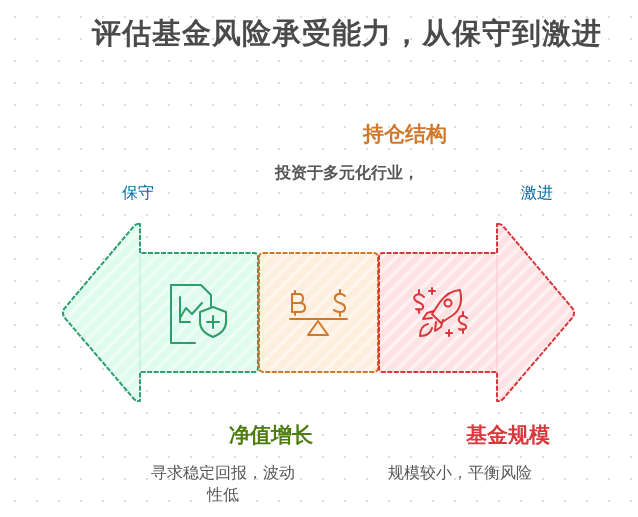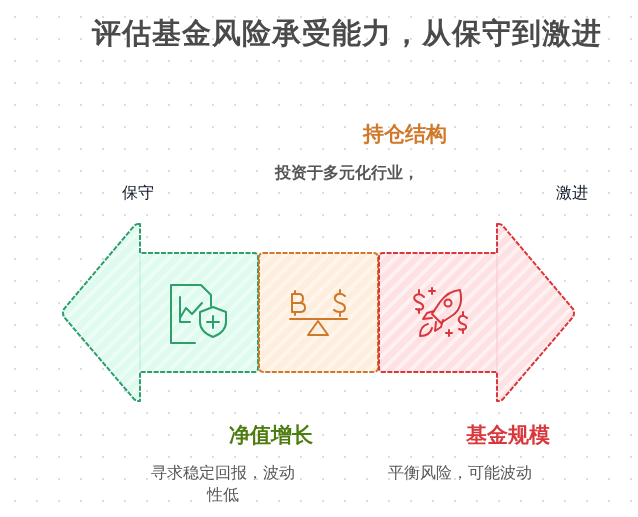--- a/index.html
+++ b/index.html
@@ -11,30 +11,30 @@
       background-position: 4px 6px;
       font-family: "DejaVu Sans", "Liberation Sans", sans-serif;
     }
     .abs { position: absolute; padding-left: 28px; }
     .title {
       left: 0; width: 638px; top: 14px; text-align: center;
       font-size: 29px; font-weight: bold; color: #4a4a4a; letter-spacing: 1px;
     }
     .label-heading { font-size: 21px; font-weight: bold; text-align: right; }
     .desc { font-size: 16px; color: #555555; text-align: center; line-height: 22px; }
-    .side-label { font-size: 16px; color: #0f172a; text-align: center; }
+    .side-label { font-size: 16px; color: #0369a1; text-align: center; }
     svg.diagram { position: absolute; left: 0; top: 0; }
   </style>
 </head>
 <body>
 
 <div class="abs title">评估基金风险承受能力，从保守到激进</div>
 
 <div class="abs side-label" style="left:70px; top:183px; width:80px;">保守</div>
-<div class="abs side-label" style="left:504px; top:183px; width:80px;">激进</div>
+<div class="abs side-label" style="left:469px; top:183px; width:80px;">激进</div>
 
 <div class="abs label-heading" style="left:219px; top:120px; width:200px; color:#d0782a;">持仓结构</div>
 <div class="abs desc" style="left:199px; top:162px; width:240px;font-weight:bold;">
   <div>投资于多元化行业，</div>
 </div>
 
 <svg class="diagram" width="638" height="517" viewBox="0 0 638 517">
   <defs>
     <pattern id="stripeG" width="10" height="10" patternUnits="userSpaceOnUse" patternTransform="rotate(45)">
       <rect width="10" height="10" fill="#dffaee"></rect>
@@ -104,14 +104,14 @@
 </svg>
 
 <div class="abs label-heading" style="left:105px; top:421px; width:180px; color:#4d7c0f;">净值增长</div>
 <div class="abs desc" style="left:85px; top:462px; width:220px;">
   <div>寻求稳定回报，波动</div>
   <div>性低</div>
 </div>
 
 <div class="abs label-heading" style="left:342px; top:421px; width:180px; color:#d9373b;">基金规模</div>
 <div class="abs desc" style="left:322px; top:462px; width:220px;">
-  <div>平衡风险，可能波动</div>
+  <div>规模较小，平衡风险</div>
 </div>
 
 </body></html>

